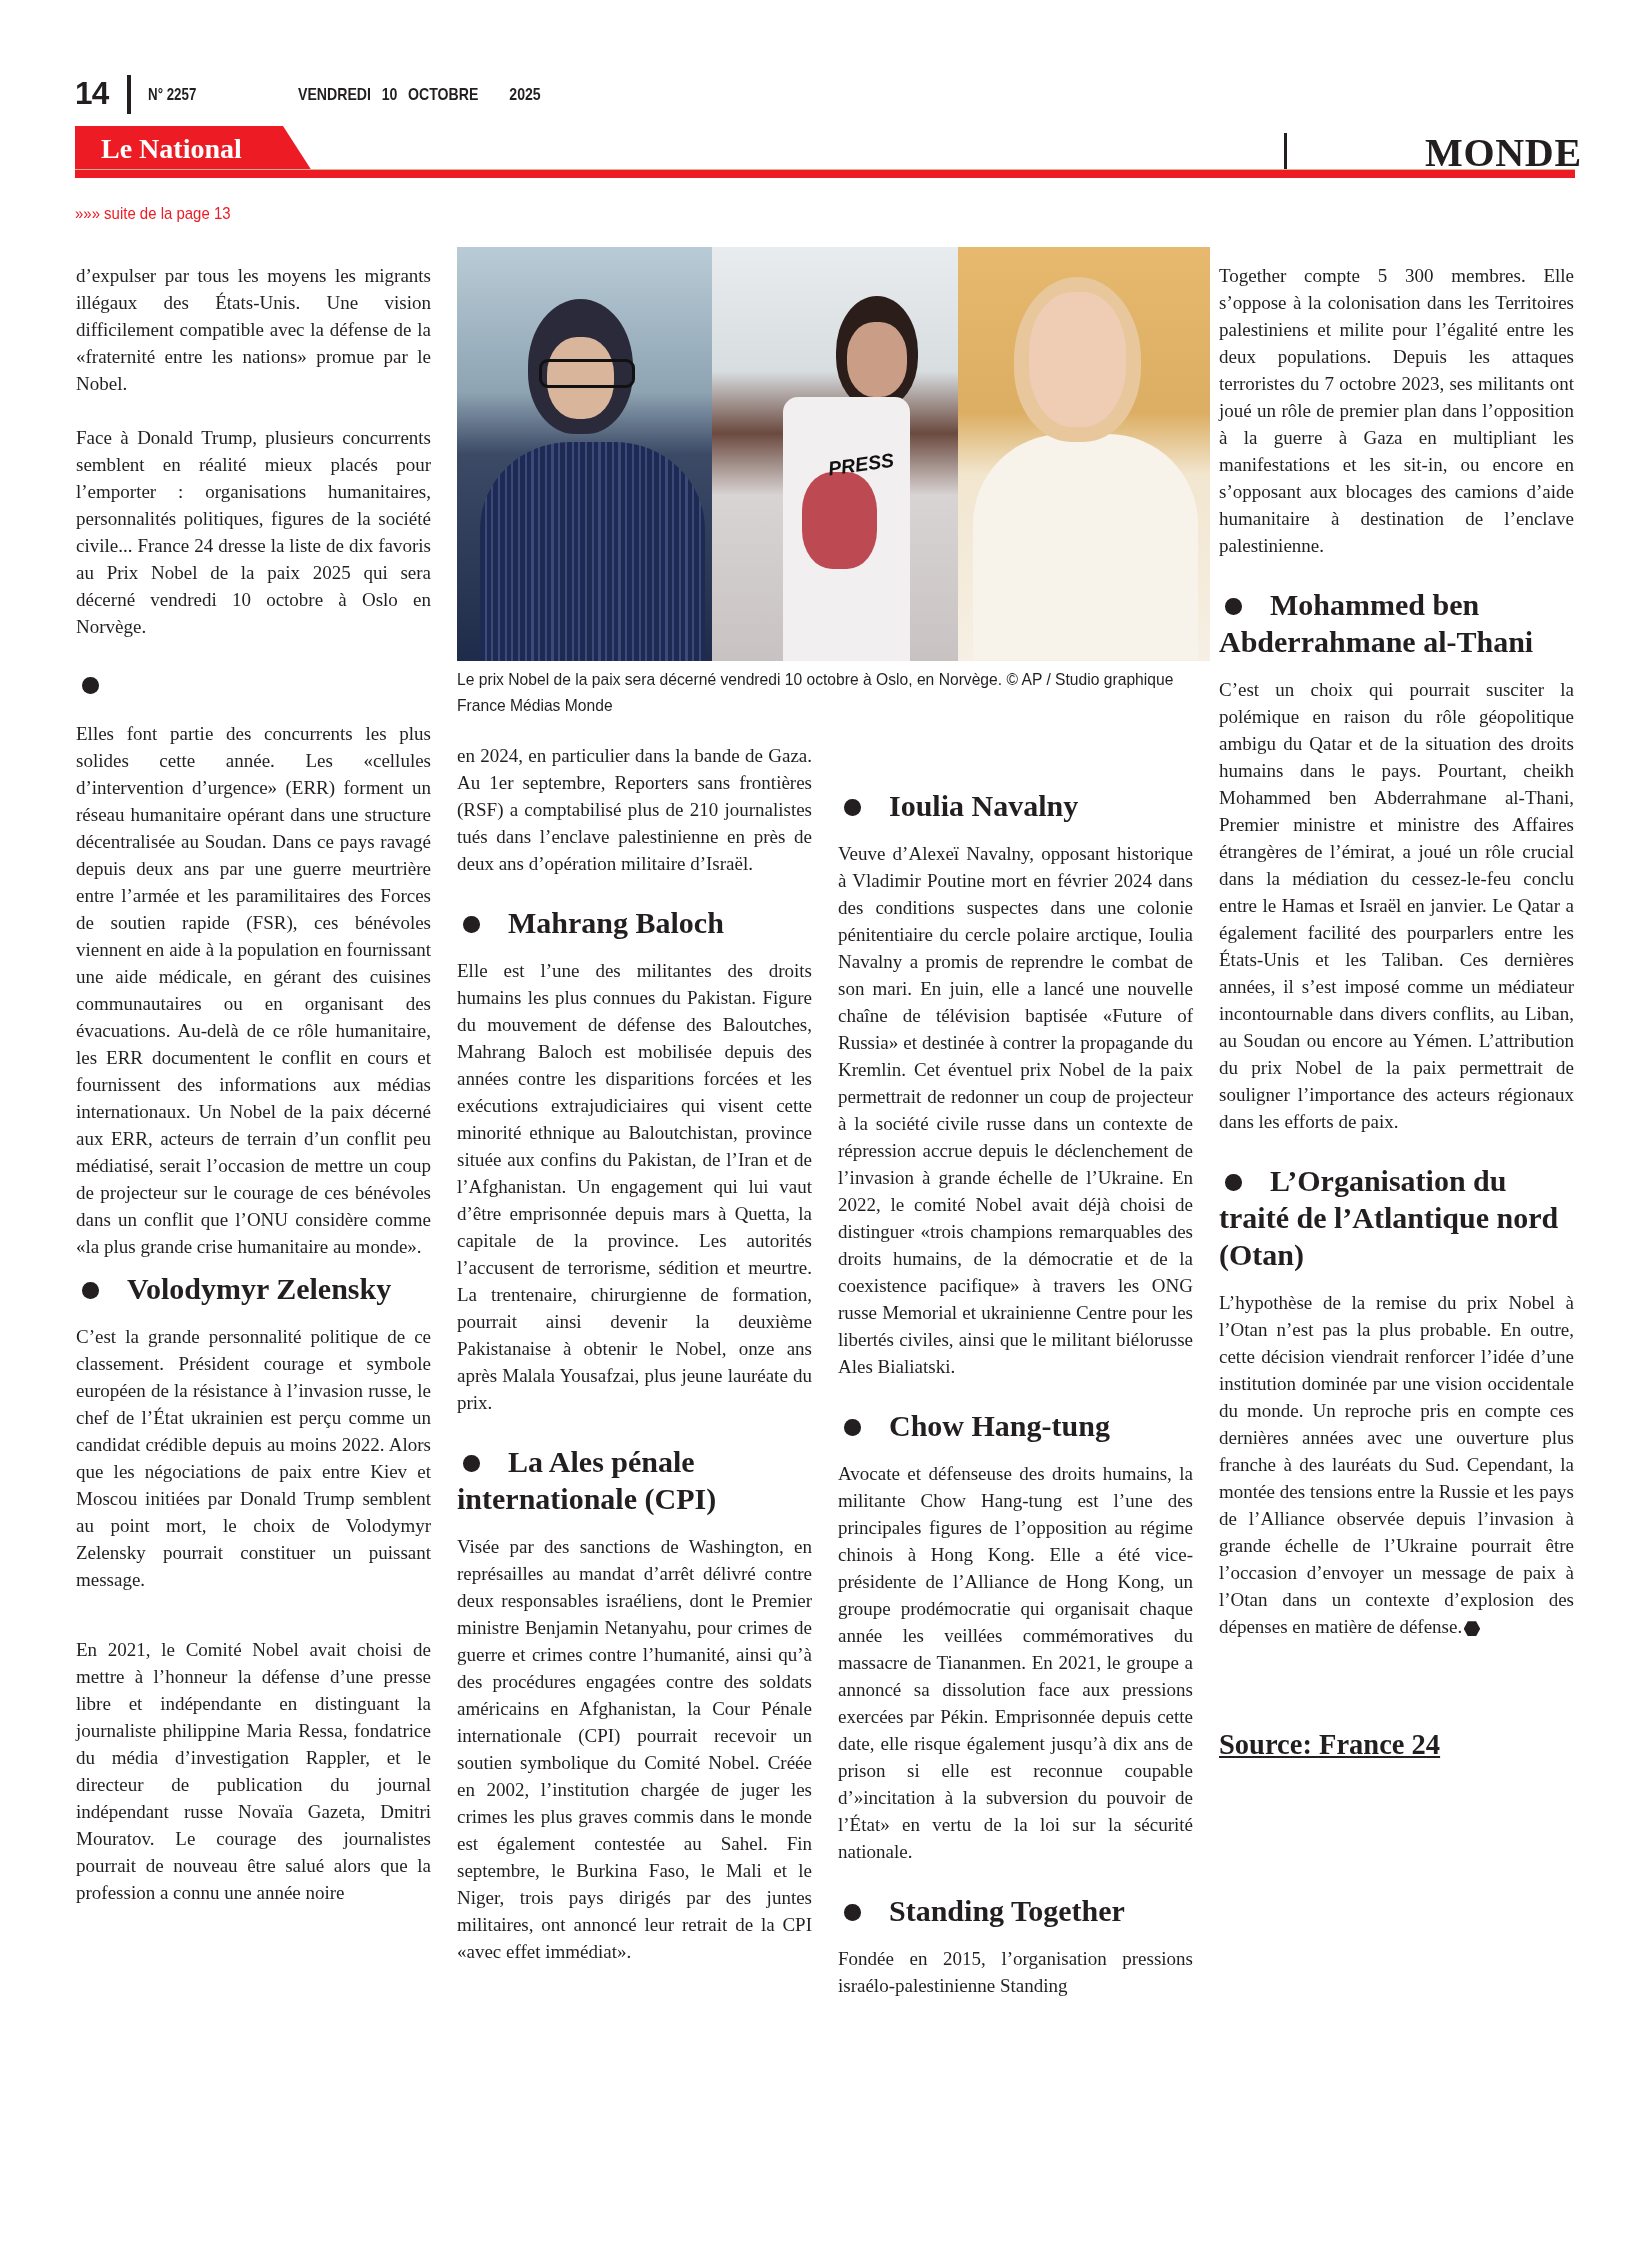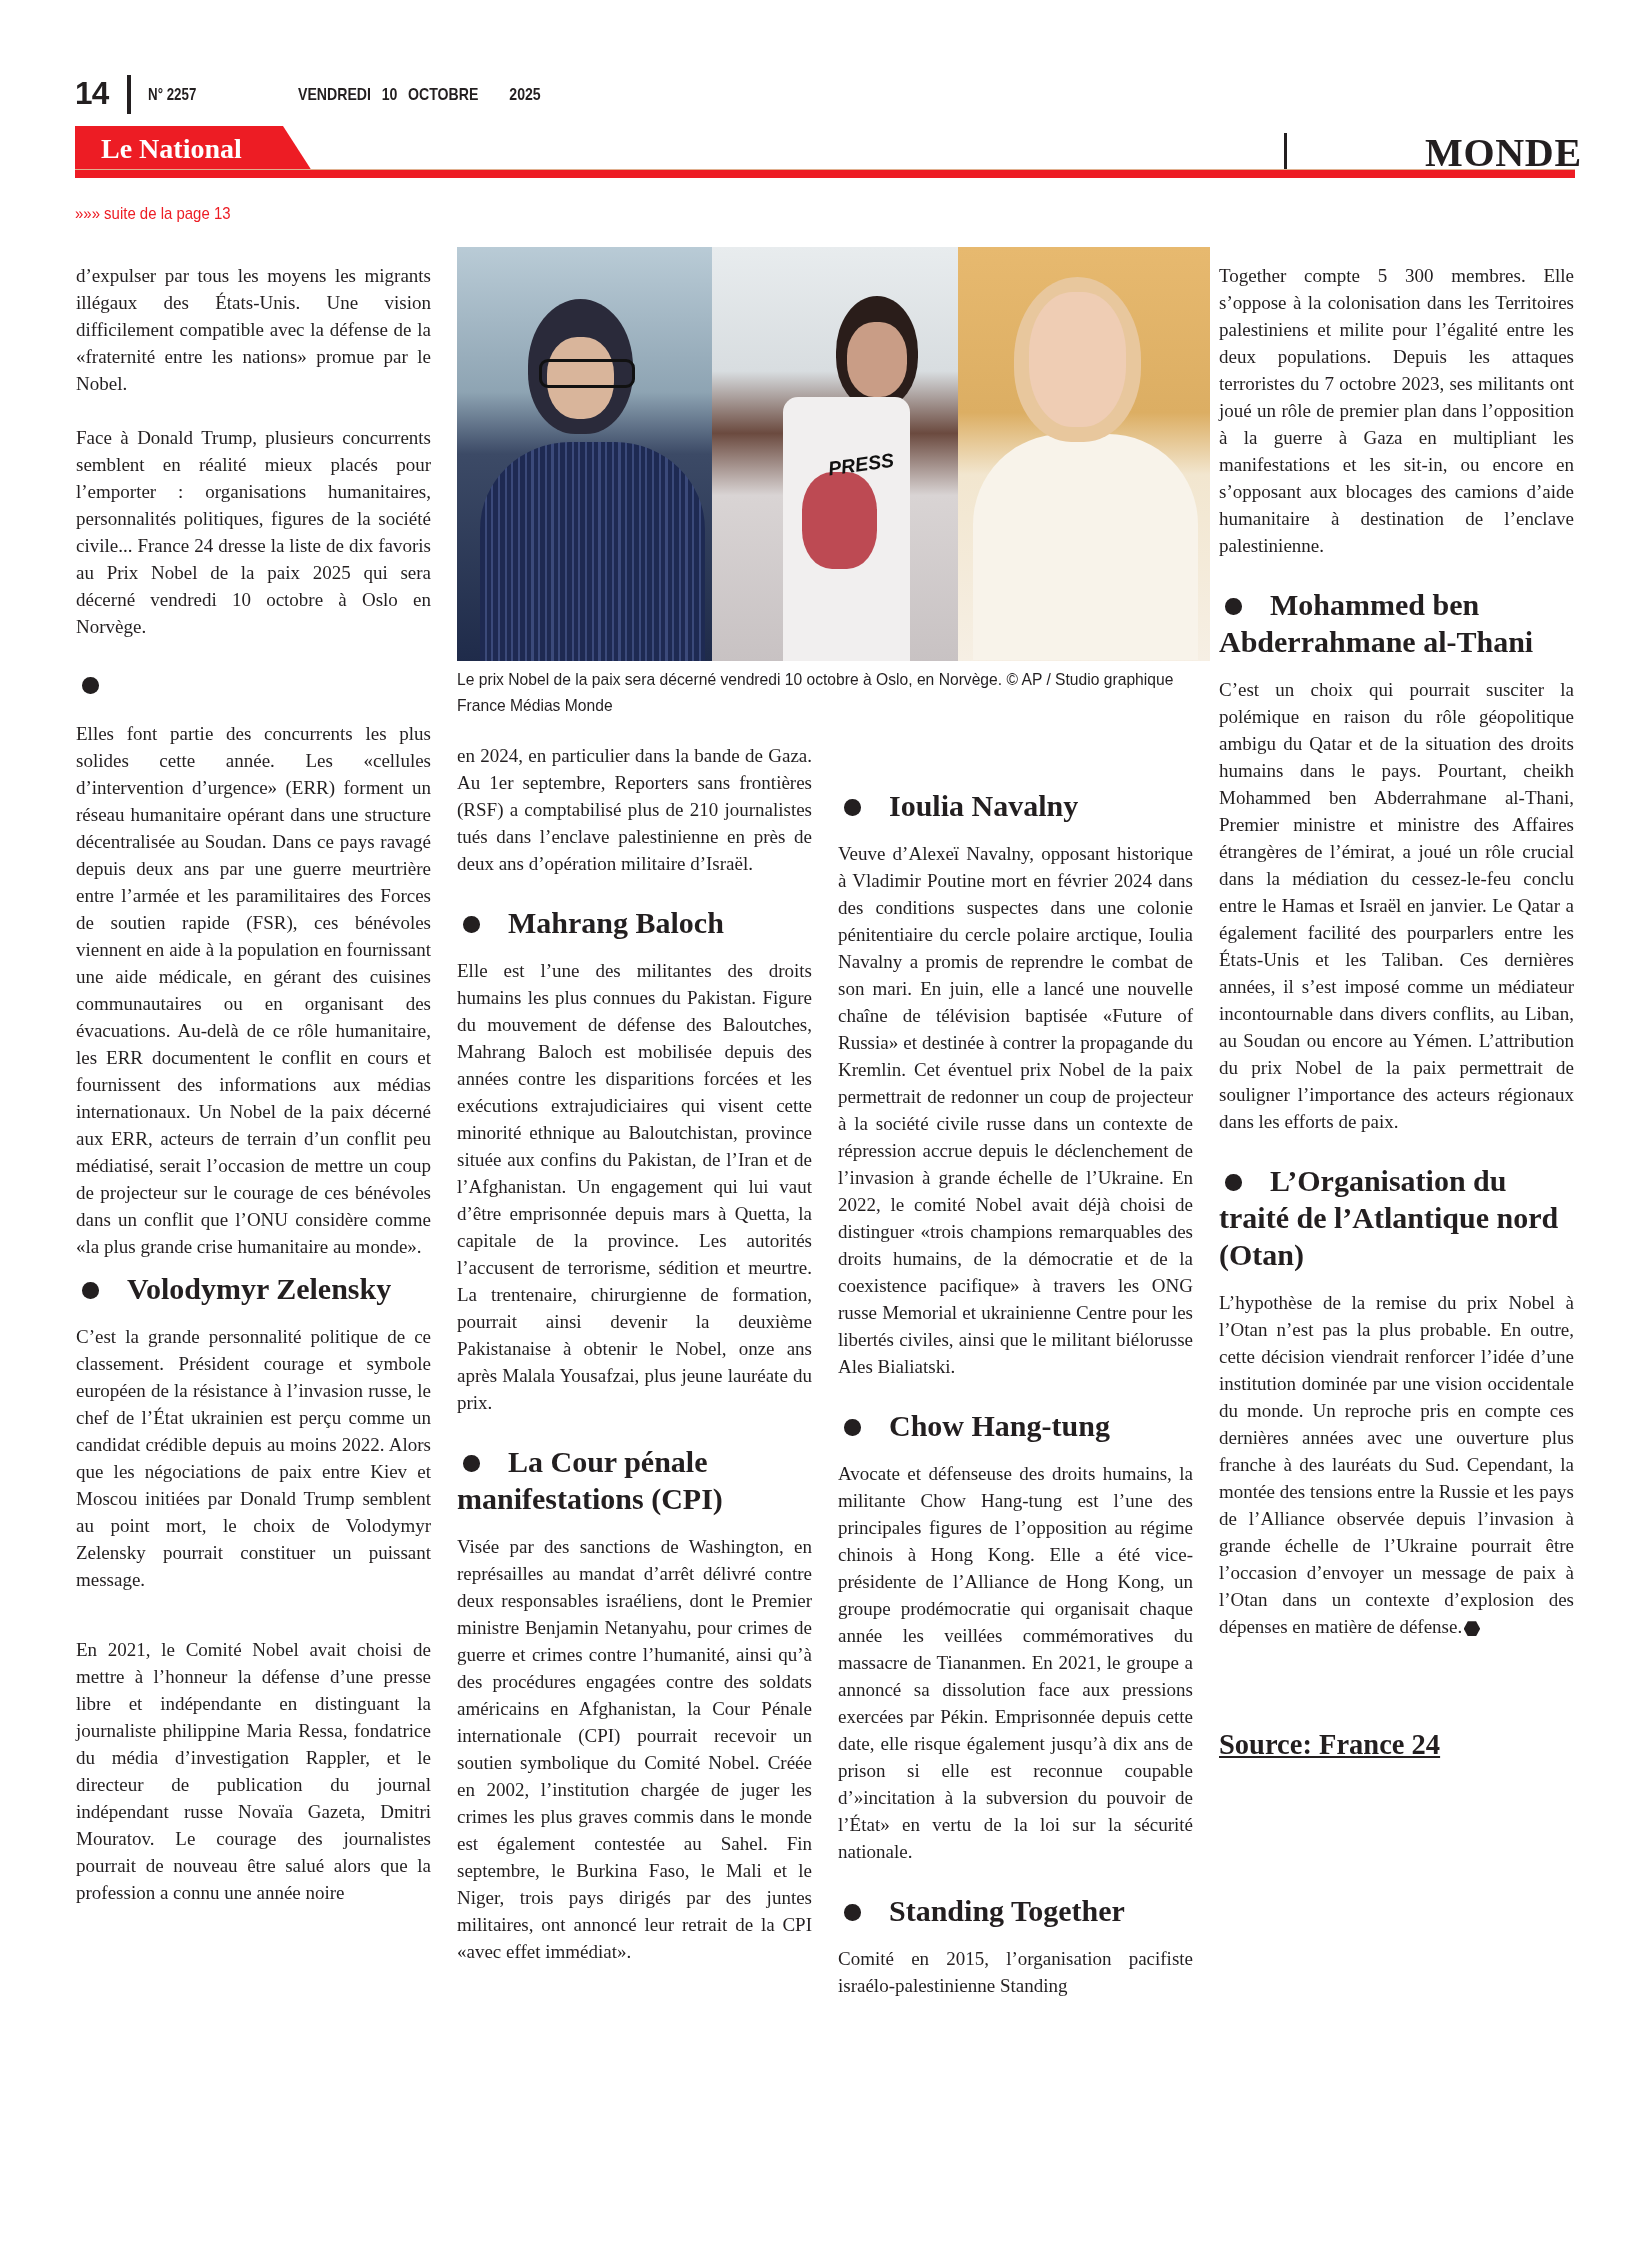--- a/index.html
+++ b/index.html
@@ -122,40 +122,40 @@
 
 <div class="col" id="col2">
   <p>en 2024, en particulier dans la bande de Gaza. Au 1er septembre, Reporters sans frontières (RSF) a comptabilisé plus de 210 journalistes tués dans l’enclave palestinienne en près de deux ans d’opération militaire d’Israël.</p>
   <div class="biggap"></div>
   <div class="h">
     <span class="dot"></span><span>Mahrang Baloch</span>
   </div>
   <p>Elle est l’une des militantes des droits humains les plus connues du Pakistan. Figure du mouvement de défense des Baloutches, Mahrang Baloch est mobilisée depuis des années contre les disparitions forcées et les exécutions extrajudiciaires qui visent cette minorité ethnique au Baloutchistan, province située aux confins du Pakistan, de l’Iran et de l’Afghanistan. Un engagement qui lui vaut d’être emprisonnée depuis mars à Quetta, la capitale de la province. Les autorités l’accusent de terrorisme, sédition et meurtre. La trentenaire, chirurgienne de formation, pourrait ainsi devenir la deuxième Pakistanaise à obtenir le Nobel, onze ans après Malala Yousafzai, plus jeune lauréate du prix.</p>
   <div class="biggap"></div>
   <div class="h">
-    <span class="dot"></span><span>La Cour pénale manifestations (CPI)</span>
+    <span class="dot"></span><span>La Ales pénale internationale (CPI)</span>
   </div>
   <p>Visée par des sanctions de Washington, en représailles au mandat d’arrêt délivré contre deux responsables israéliens, dont le Premier ministre Benjamin Netanyahu, pour crimes de guerre et crimes contre l’humanité, ainsi qu’à des procédures engagées contre des soldats américains en Afghanistan, la Cour Pénale internationale (CPI) pourrait recevoir un soutien symbolique du Comité Nobel. Créée en 2002, l’institution chargée de juger les crimes les plus graves commis dans le monde est également contestée au Sahel. Fin septembre, le Burkina Faso, le Mali et le Niger, trois pays dirigés par des juntes militaires, ont annoncé leur retrait de la CPI «avec effet immédiat».</p>
 </div>
 
 <div class="col" id="col3">
   <div class="h">
     <span class="dot"></span><span>Ioulia Navalny</span>
   </div>
   <p>Veuve d’Alexeï Navalny, opposant historique à Vladimir Poutine mort en février 2024 dans des conditions suspectes dans une colonie pénitentiaire du cercle polaire arctique, Ioulia Navalny a promis de reprendre le combat de son mari. En juin, elle a lancé une nouvelle chaîne de télévision baptisée «Future of Russia» et destinée à contrer la propagande du Kremlin. Cet éventuel prix Nobel de la paix permettrait de redonner un coup de projecteur à la société civile russe dans un contexte de répression accrue depuis le déclenchement de l’invasion à grande échelle de l’Ukraine. En 2022, le comité Nobel avait déjà choisi de distinguer «trois champions remarquables des droits humains, de la démocratie et de la coexistence pacifique» à travers les ONG russe Memorial et ukrainienne Centre pour les libertés civiles, ainsi que le militant biélorusse Ales Bialiatski.</p>
   <div class="biggap"></div>
   <div class="h">
     <span class="dot"></span><span>Chow Hang-tung</span>
   </div>
   <p>Avocate et défenseuse des droits humains, la militante Chow Hang-tung est l’une des principales figures de l’opposition au régime chinois à Hong Kong. Elle a été vice-présidente de l’Alliance de Hong Kong, un groupe prodémocratie qui organisait chaque année les veillées commémoratives du massacre de Tiananmen. En 2021, le groupe a annoncé sa dissolution face aux pressions exercées par Pékin. Emprisonnée depuis cette date, elle risque également jusqu’à dix ans de prison si elle est reconnue coupable d’»incitation à la subversion du pouvoir de l’État» en vertu de la loi sur la sécurité nationale.</p>
   <div class="biggap"></div>
   <div class="h">
     <span class="dot"></span><span>Standing Together</span>
   </div>
-  <p>Comité en 2015, l’organisation pacifiste israélo-palestinienne Standing</p>
+  <p>Fondée en 2015, l’organisation pressions israélo-palestinienne Standing</p>
 </div>
 
 <div class="col" id="col4">
   <p>Together compte 5 300 membres. Elle s’oppose à la colonisation dans les Territoires palestiniens et milite pour l’égalité entre les deux populations. Depuis les attaques terroristes du 7 octobre 2023, ses militants ont joué un rôle de premier plan dans l’opposition à la guerre à Gaza en multipliant les manifestations et les sit-in, ou encore en s’opposant aux blocages des camions d’aide humanitaire à destination de l’enclave palestinienne.</p>
   <div class="biggap"></div>
   <div class="h">
     <span class="dot"></span><span>Mohammed ben Abderrahmane al-Thani</span>
   </div>
   <p>C’est un choix qui pourrait susciter la polémique en raison du rôle géopolitique ambigu du Qatar et de la situation des droits humains dans le pays. Pourtant, cheikh Mohammed ben Abderrahmane al-Thani, Premier ministre et ministre des Affaires étrangères de l’émirat, a joué un rôle crucial dans la médiation du cessez-le-feu conclu entre le Hamas et Israël en janvier. Le Qatar a également facilité des pourparlers entre les États-Unis et les Taliban. Ces dernières années, il s’est imposé comme un médiateur incontournable dans divers conflits, au Liban, au Soudan ou encore au Yémen. L’attribution du prix Nobel de la paix permettrait de souligner l’importance des acteurs régionaux dans les efforts de paix.</p>
   <div class="biggap"></div>

